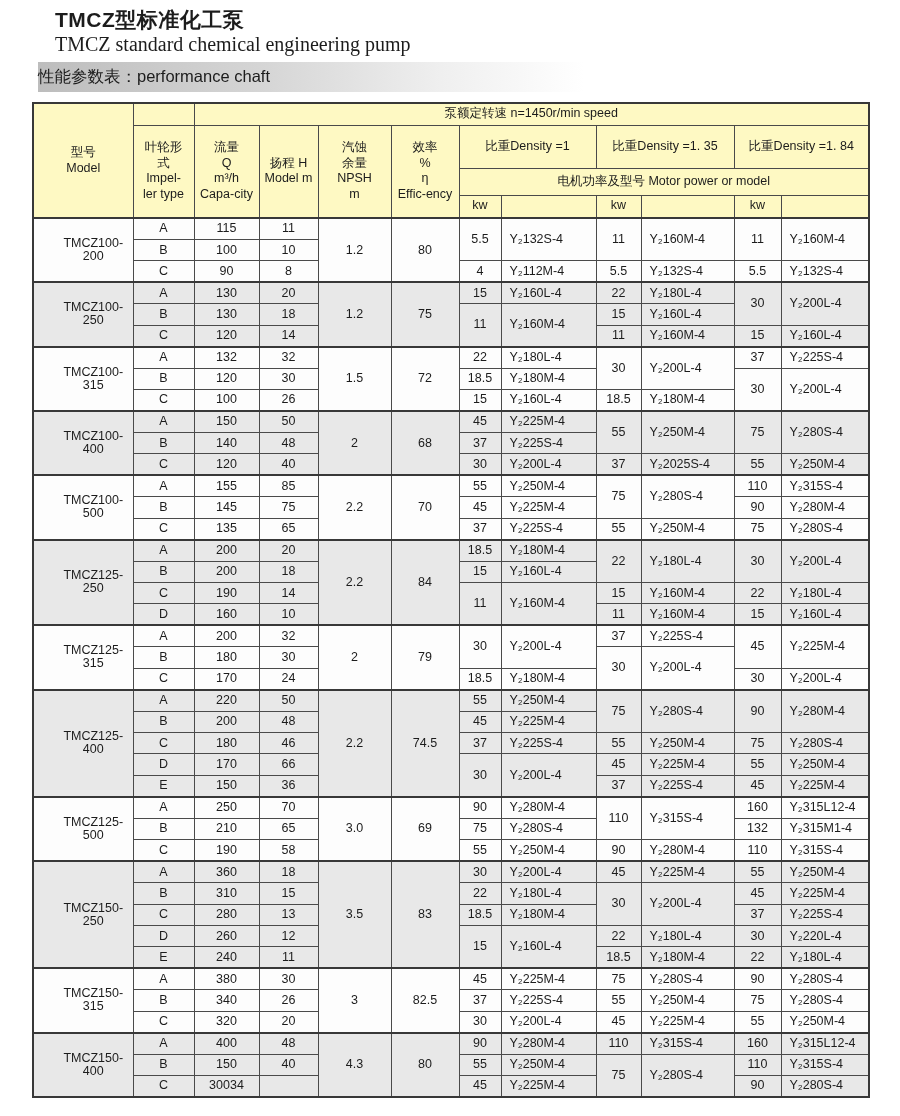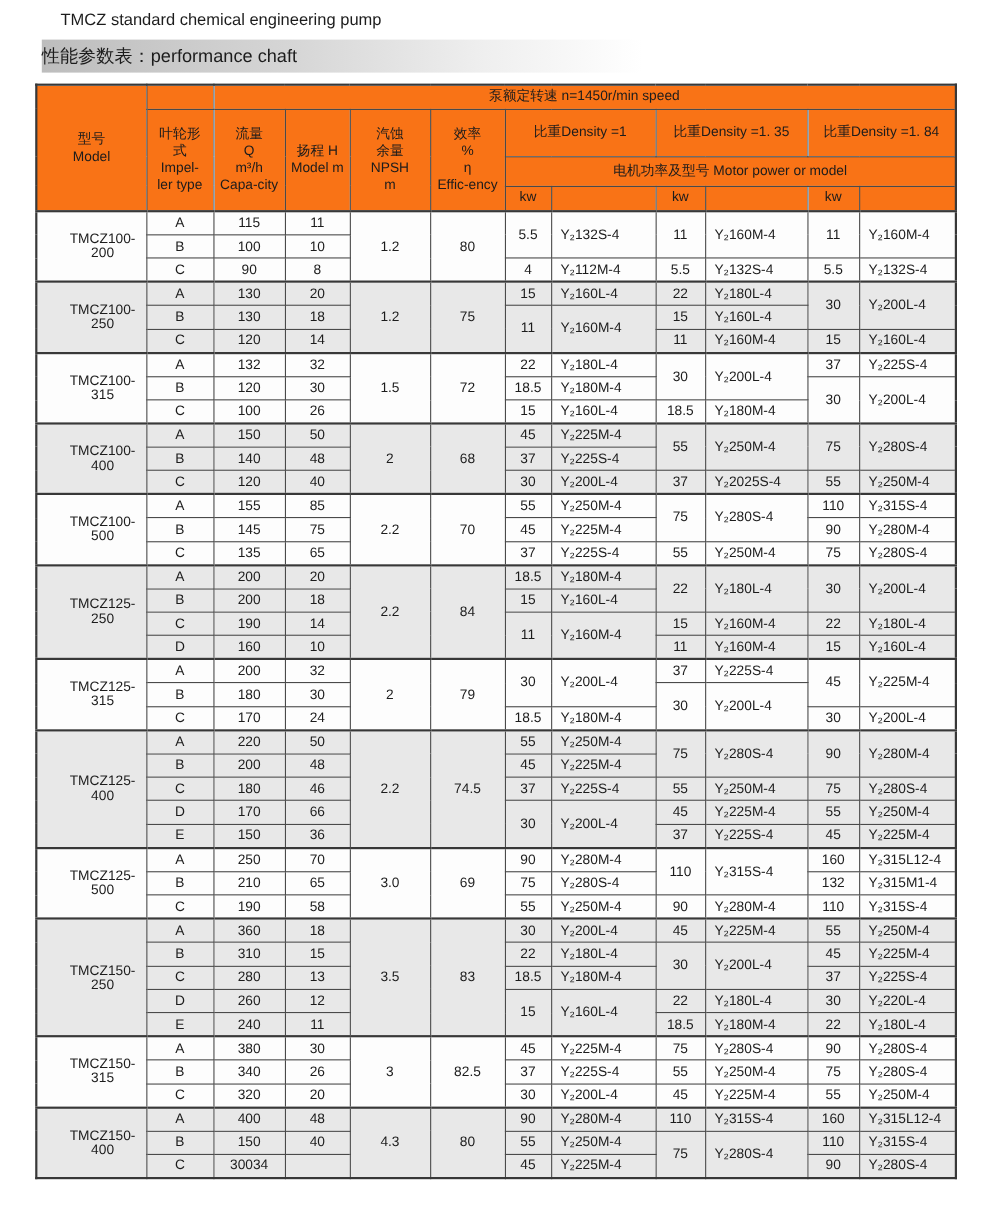--- a/index.html
+++ b/index.html
@@ -15,22 +15,23 @@
   .title {
     margin-left: 55px;
     font-size: 21px;
     font-weight: bold;
     letter-spacing: 0.5px;
     line-height: 26px;
   }
   .subtitle {
     margin-left: 55px;
     margin-top: 3px;
-    font-size: 15px;
+    font-size: 20px;
     line-height: 17px;
+    font-family: Liberation Serif, serif;
   }
   .section-strip {
     margin-left: 38px;
     margin-top: 9px;
     width: 575px;
     height: 30px;
     background: linear-gradient(to right, #bdbdbd 0%, #d6d6d6 40%, #efefef 70%, #ffffff 95%);
     display: flex;
     align-items: center;
     font-size: 16.5px;
@@ -42,21 +43,21 @@
     border-collapse: collapse;
     table-layout: fixed;
     border: 2px solid #383838;
   }
   table.perf th, table.perf td {
     border: 1px solid #4a4a4a;
     font-size: 12.5px;
     overflow: hidden;
   }
   thead th {
-    background: #f97316;
+    background: #fef9c3;
     font-weight: normal;
     white-space: pre-line;
     line-height: 1.25;
     text-align: center;
     vertical-align: middle;
   }
   .h-row1 { height: 22px; }
   .h-row2 { height: 43px; }
   .h-row3 { height: 27px; }
   .h-row4 { height: 23px; }
@@ -71,20 +72,21 @@
   tbody tr.shaded td { background: #e8e8e8; }
   tbody tr.group-start td { border-top: 2px solid #383838; }
   td.c { text-align: center; }
   td.model-cell { text-align: center; padding-left: 20px; }
   td.motor-cell { text-align: left; padding-left: 8px; }
 </style>
 </head>
 <body>
 
 <div class="page">
+  <div class="title">TMCZ型标准化工泵</div>
   <div class="subtitle">TMCZ standard chemical engineering pump</div>
   <div class="section-strip">
     <span>性能参数表：performance chaft</span>
   </div>
 
   <table class="perf">
     <colgroup>
       <col style="width:100px">
         <col style="width:61px">
         <col style="width:65px">

